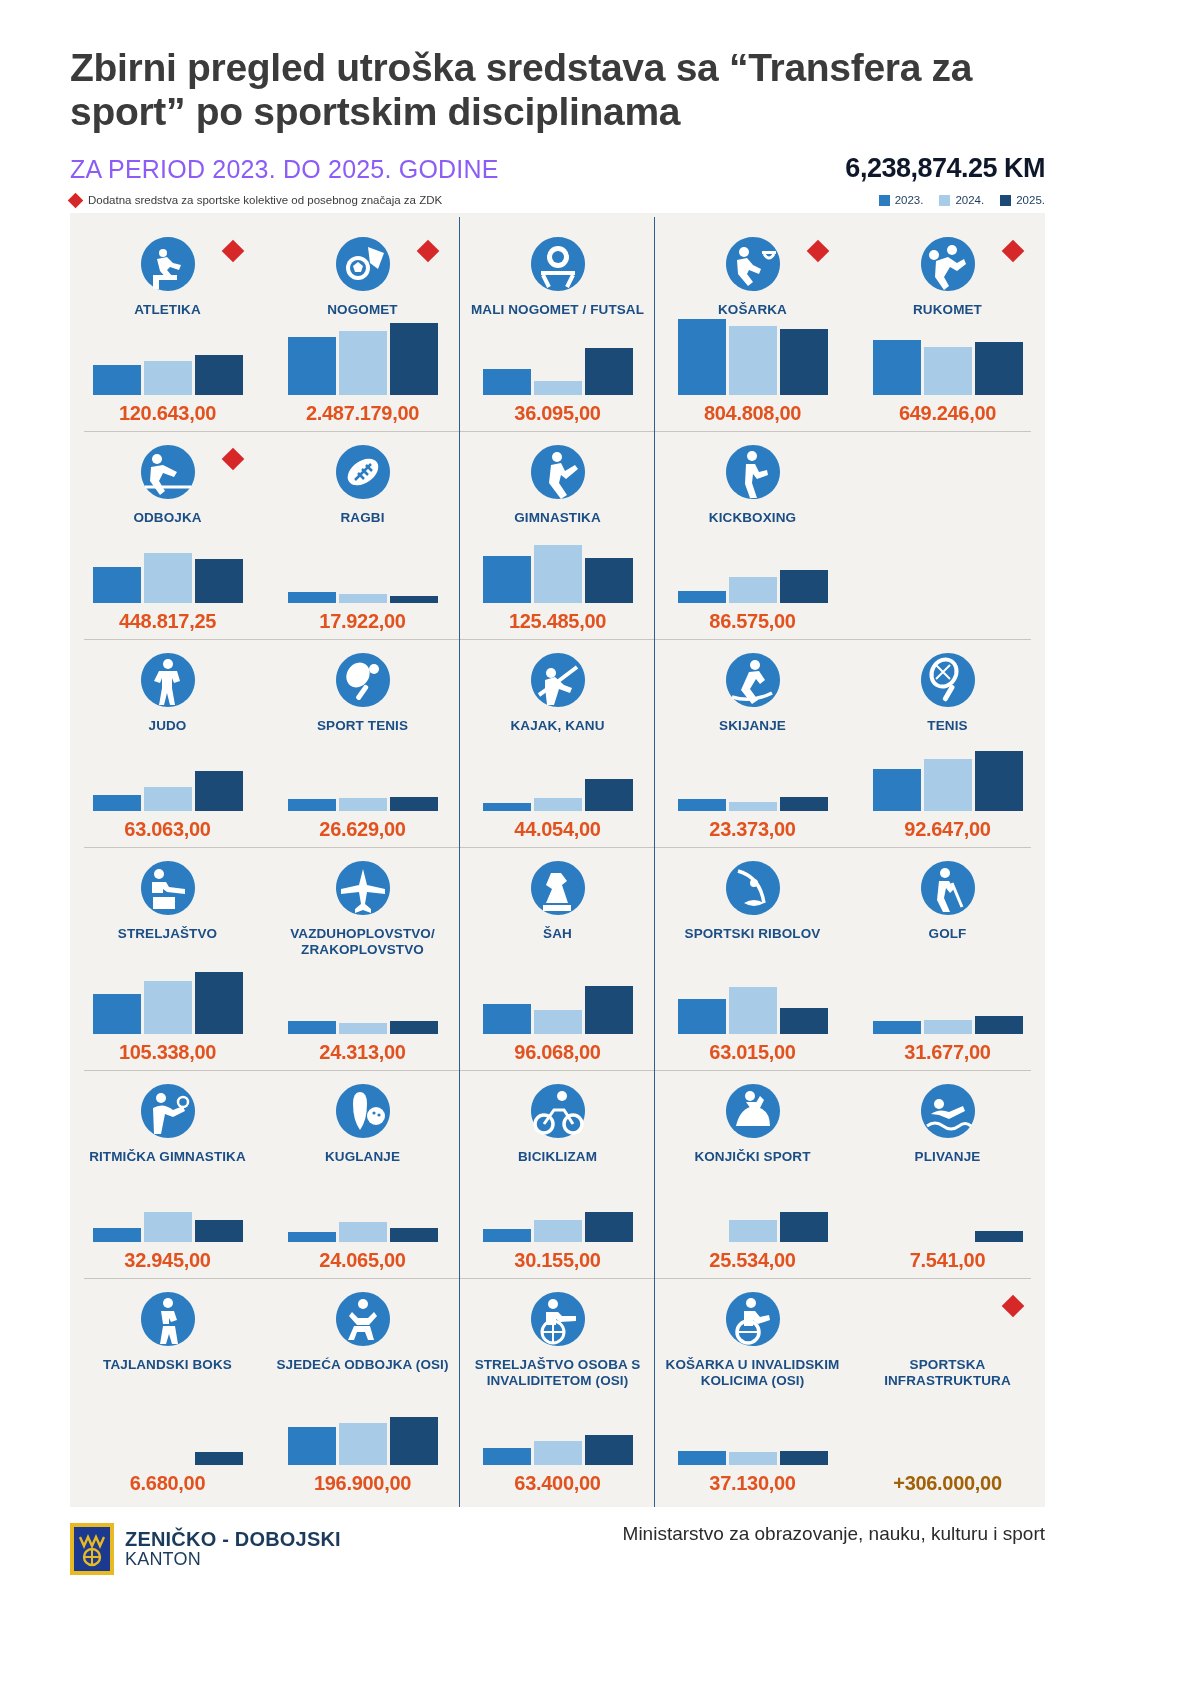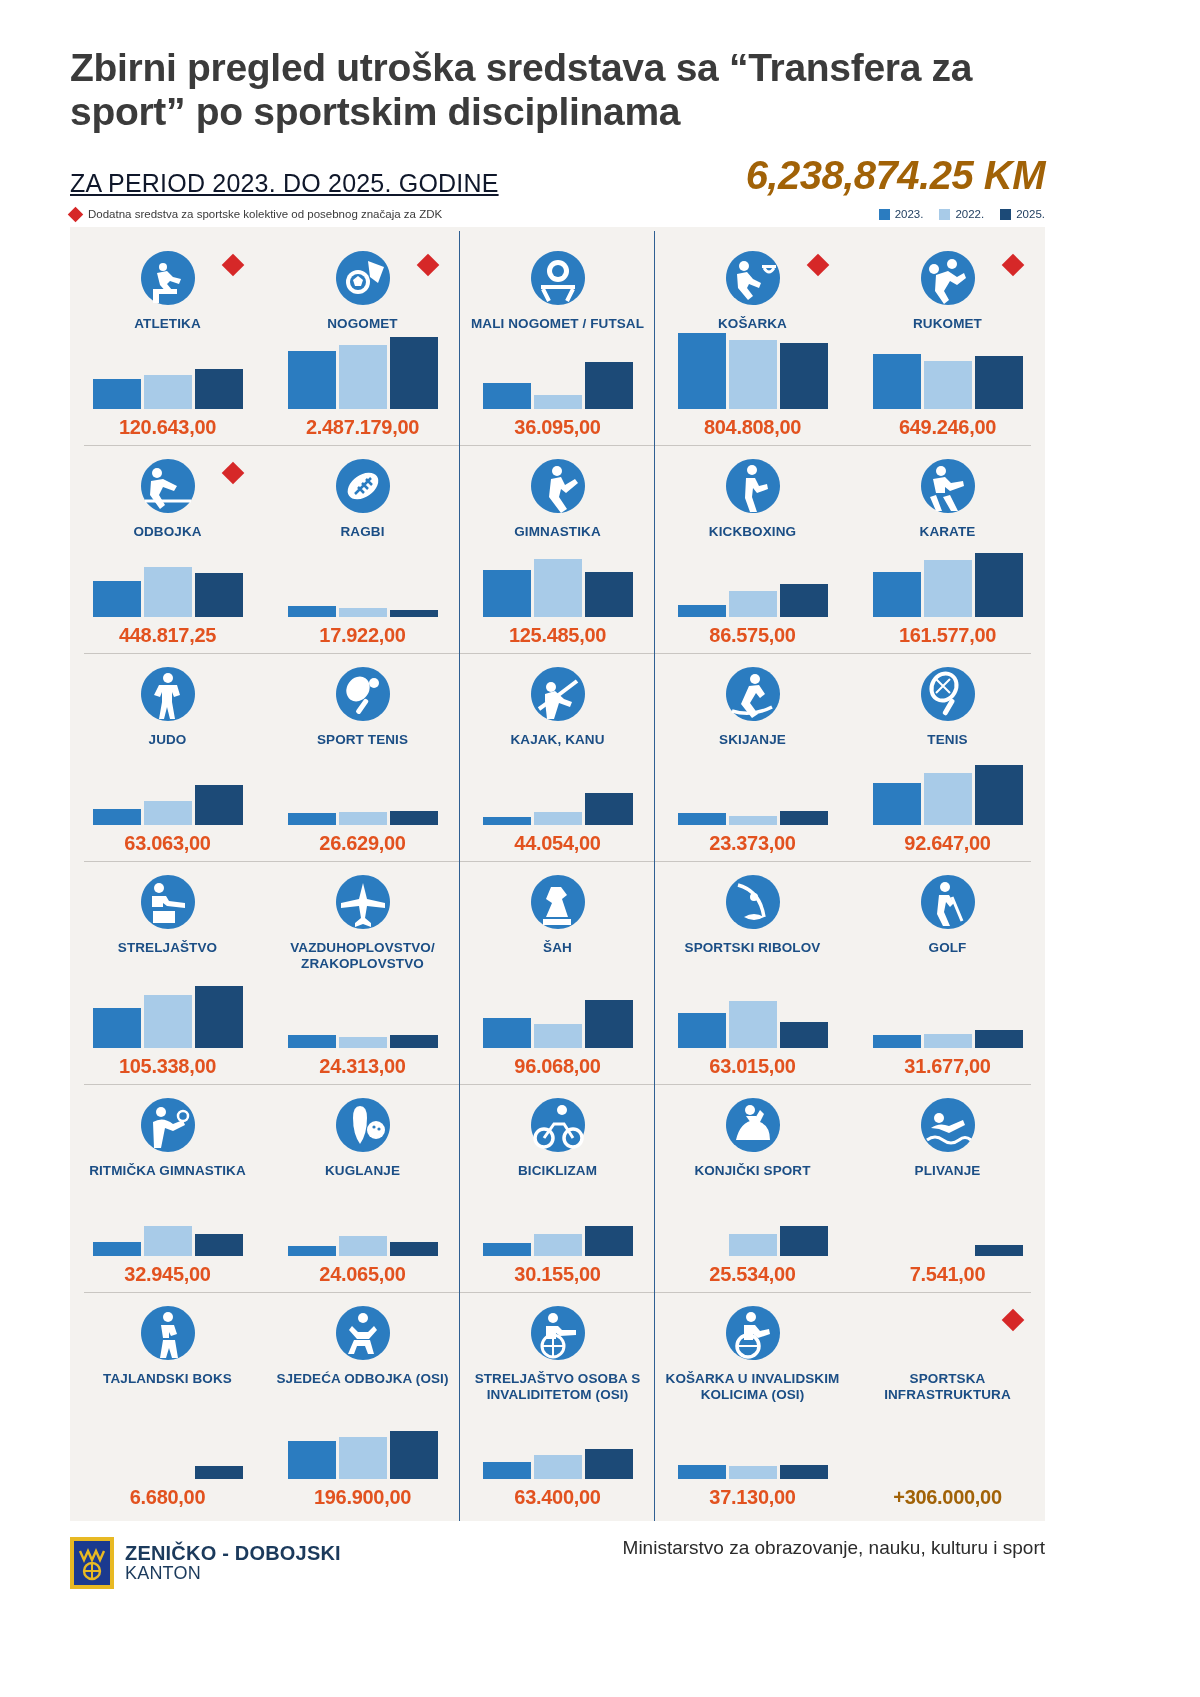--- a/index.html
+++ b/index.html
@@ -12,22 +12,22 @@
   .page{ position:relative; width:1115px; height:1697px; box-sizing:border-box; padding:0 70px; }
 
   
   .title{
     margin:0; padding-top:46px;
     font-size:39px; line-height:1.12; font-weight:bold;
     color:#3b3b3b; letter-spacing:-0.3px;
     max-width:930px;
   }
   .subrow{ display:flex; align-items:flex-end; justify-content:space-between; margin-top:20px; }
-  .period{ font-size:25px; color:#0f172a; letter-spacing:0.2px;text-decoration:underline; }
-  .total{ font-size:40px; font-weight:bold; color:#a16207; letter-spacing:-0.5px;font-style:italic; }
+  .period{ font-size:25px; color:#8b5cf6; letter-spacing:0.2px; }
+  .total{ font-size:27px; font-weight:bold; color:#0f172a; letter-spacing:-0.5px; }
 
   .legendrow{ display:flex; align-items:center; justify-content:space-between; margin-top:10px; }
   .legend-left{ display:flex; align-items:center; gap:7px; }
   .diamond{ width:11px; height:11px; background:#d62828; transform:rotate(45deg); display:inline-block; }
   .legend-note{ font-size:11.5px; color:#3b3b3b; }
   .legend-right{ display:flex; align-items:center; gap:16px; }
   .lg{ display:flex; align-items:center; gap:5px; font-size:11.5px; color:#1b3a5c; }
   .sw{ width:11px; height:11px; display:inline-block; }
   .sw.y23{ background:#2b7cc0; }
   .sw.y24{ background:#a8cbe8; }
@@ -112,21 +112,21 @@
       <span class="diamond"></span>
       <span class="legend-note">Dodatna sredstva za sportske kolektive od posebnog značaja za ZDK</span>
     </div>
     <div class="legend-right">
       <span class="lg">
         <i class="sw y23"></i>
         <em style="font-style:normal">2023.</em>
       </span>
       <span class="lg">
         <i class="sw y24"></i>
-        <em style="font-style:normal">2022.</em>
+        <em style="font-style:normal">2024.</em>
       </span>
       <span class="lg">
         <i class="sw y25"></i>
         <em style="font-style:normal">2025.</em>
       </span>
     </div>
   </div>
 
   <div class="board" id="board">
       <div class="row">
@@ -301,39 +301,20 @@
               </svg>
             </span>
           </div>
           <div class="sport-name">KICKBOXING</div>
           <div class="bars">
             <span class="bar y23" style="height:12px"></span>
             <span class="bar y24" style="height:26px"></span>
             <span class="bar y25" style="height:33px"></span>
           </div>
           <div class="amount">86.575,00</div>
-        </div>
-        <div class="cell">
-          <div class="icon-wrap">
-            <span class="icon-badge">
-              <svg viewBox="0 0 58 58" aria-hidden="true">
-                <path d="M29 2 C44 2 56 14 56 29 C56 44 44 56 29 56 C14 56 2 44 2 29 C2 14 14 2 29 2 Z" fill="#2b7cc0"></path>
-                <circle cx="22" cy="14" r="5" fill="#fff"></circle>
-                <path d="M14 22 l12-2 6 6 12-2 1 5-14 5-5-4v6h-9z" fill="#fff"></path>
-                <path d="M17 38 l6 16h-6l-6-14z M31 38 l8 16h-7l-8-14z" fill="#fff"></path>
-              </svg>
-            </span>
-          </div>
-          <div class="sport-name">KARATE</div>
-          <div class="bars">
-            <span class="bar y23" style="height:45px"></span>
-            <span class="bar y24" style="height:57px"></span>
-            <span class="bar y25" style="height:64px"></span>
-          </div>
-          <div class="amount">161.577,00</div>
         </div>
       </div>
       <div class="row">
         <div class="cell">
           <div class="icon-wrap">
             <span class="icon-badge">
               <svg viewBox="0 0 58 58" aria-hidden="true">
                 <path d="M29 2 C44 2 56 14 56 29 C56 44 44 56 29 56 C14 56 2 44 2 29 C2 14 14 2 29 2 Z" fill="#2b7cc0"></path>
                 <circle cx="29" cy="13" r="5" fill="#fff"></circle>
                 <path d="M20 20 h18 l3 10-6 2-2-5v10H23V27l-2 5-6-2z" fill="#fff"></path>

